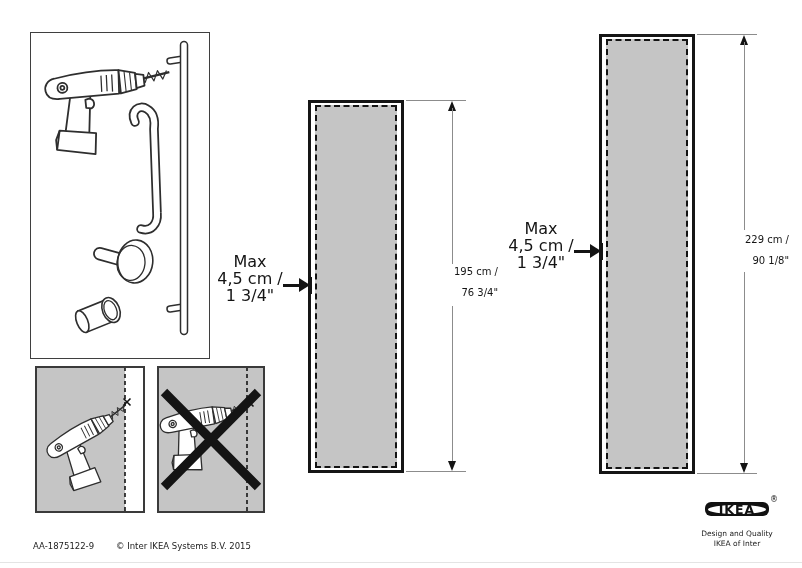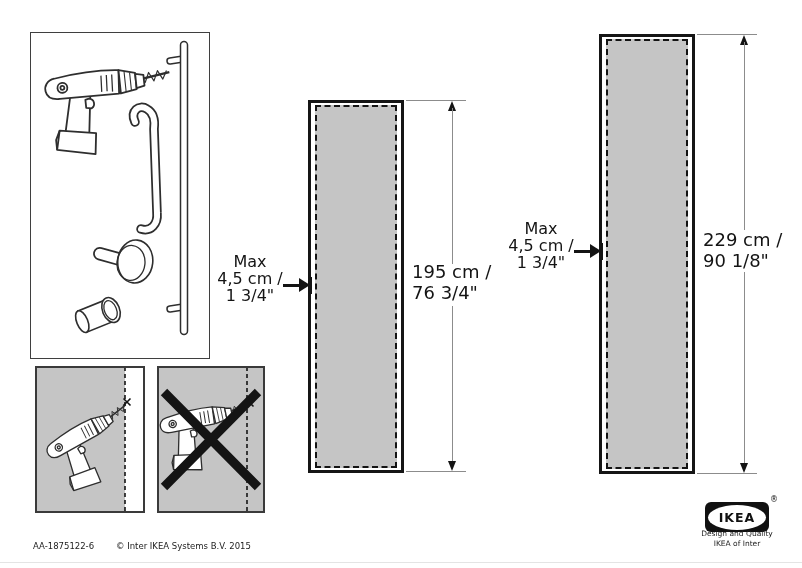--- a/index.html
+++ b/index.html
@@ -24,27 +24,27 @@
   .arrow-shaft{height:3px;background:#141414;}
   .arrow-head{width:0;height:0;border-top:7px solid transparent;border-bottom:7px solid transparent;border-left:11px solid #141414;}
 
   
   .ext-line{height:1px;background:#8c8c8c;}
   .dim-seg{width:1.2px;background:#8c8c8c;}
   .dim-arrow-up{width:0;height:0;border-left:4px solid transparent;border-right:4px solid transparent;border-bottom:10px solid #141414;}
   .dim-arrow-down{width:0;height:0;border-left:4px solid transparent;border-right:4px solid transparent;border-top:10px solid #141414;}
 
   .max-label{width:76px;text-align:center;font-size:16px;line-height:17px;white-space:nowrap;}
-  .dim-label{width:86px;text-align:left;font-size:18px;line-height:21px;white-space:nowrap;}
+  .dim-label{width:86px;text-align:right;font-size:10px;line-height:21px;white-space:nowrap;}
 
   
   .footer-text{font-size:8.5px;color:#222;white-space:nowrap;}
 
   
-  #ikea-logo{left:705px;top:502px;width:64px;height:30px;background:#111;border-radius:6px;}
+  #ikea-logo{left:705px;top:502px;width:64px;height:14px;background:#111;border-radius:6px;}
   #ikea-logo .ellipse{position:absolute;left:3px;right:3px;top:2.5px;bottom:2.5px;background:#fff;border-radius:50%;}
   #ikea-logo .brand{position:absolute;left:0;right:0;top:0;bottom:0;display:flex;align-items:center;justify-content:center;
     font-weight:bold;font-size:12.5px;letter-spacing:1px;color:#111;}
   #logo-reg{left:770px;top:495px;font-size:8px;color:#111;}
   #logo-tagline{left:675px;top:529px;width:124px;text-align:center;font-size:7.5px;line-height:9.5px;color:#222;}
 
   #bottom-divider{left:0;top:562px;width:802px;height:1px;background:#e4e4e4;}
 </style>
 </head>
 <body>
@@ -177,21 +177,21 @@
   <div class="abs ext-line" style="left:697px;top:473px;width:60px;"></div>
   <div class="abs dim-arrow-up" style="left:740px;top:35px;"></div>
   <div class="abs dim-seg" style="left:743.5px;top:42px;height:188px;"></div>
   <div class="abs dim-label" style="left:703px;top:229px;">
     <div>229 cm /</div>
     <div>90 1/8"</div>
   </div>
   <div class="abs dim-seg" style="left:743.5px;top:272px;height:191px;"></div>
   <div class="abs dim-arrow-down" style="left:740px;top:463px;"></div>
 
-  <div class="abs footer-text" style="left:33px;top:541px;">AA-1875122-6</div>
+  <div class="abs footer-text" style="left:33px;top:541px;">AA-1875122-9</div>
   <div class="abs footer-text" style="left:116px;top:541px;">© Inter IKEA Systems B.V. 2015</div>
 
   <div class="abs" id="ikea-logo">
     <div class="ellipse"></div>
     <div class="brand">IKEA</div>
   </div>
   <div class="abs" id="logo-reg">®</div>
   <div class="abs" id="logo-tagline">
     <div>Design and Quality</div>
     <div>IKEA of Inter</div>

